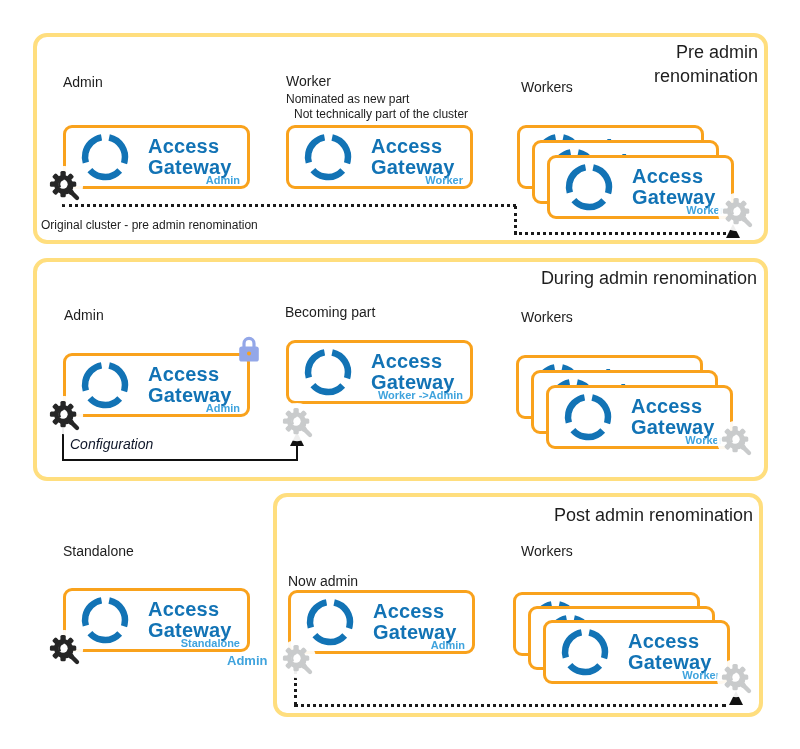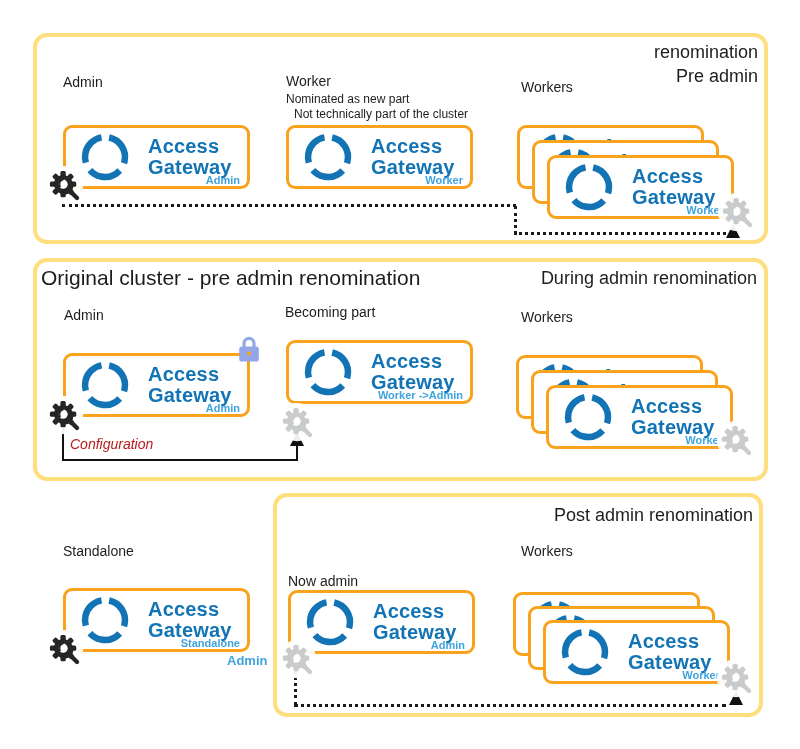--- a/index.html
+++ b/index.html
@@ -2,22 +2,22 @@
 <html><head>
 <meta charset="utf-8">
 <style>
   html,body{margin:0;padding:0;background:#fff;}
   #canvas{position:relative;width:800px;height:749px;background:#fff;
           font-family:"Liberation Sans",sans-serif;color:#1d1d1d;overflow:hidden;}
   .phase{position:absolute;border:4px solid #FFDE7E;border-radius:14px;background:transparent;box-sizing:border-box;}
   .title{position:absolute;font-size:18px;color:#1d1d1d;text-align:right;line-height:1.35;}
   .lbl{position:absolute;font-size:14px;color:#1d1d1d;white-space:nowrap;}
   .note{position:absolute;font-size:12px;color:#1d1d1d;white-space:nowrap;}
-  .caption{position:absolute;font-size:21px;color:#1d1d1d;white-space:nowrap;margin-top:48px;}
-  .config{position:absolute;font-size:14px;font-style:italic;color:#b91c1c;}
+  .caption{position:absolute;font-size:12px;color:#1d1d1d;white-space:nowrap;}
+  .config{position:absolute;font-size:14px;font-style:italic;color:#0f172a;}
   .stray{position:absolute;font-size:13px;font-weight:600;color:#3FA3DD;}
   .ag-node{position:absolute;width:187px;height:64px;border:3.5px solid #F9A21C;border-radius:9px;
            background:#fff;display:flex;align-items:center;box-sizing:border-box;}
   .ag-logo{margin-left:13px;flex:0 0 auto;}
   .ag-text{font-weight:bold;font-size:20px;line-height:21px;color:#1273B5;margin-left:17px;letter-spacing:.2px;}
   .ag-sub{position:absolute;right:7px;bottom:0;font-size:11px;font-weight:600;color:#3FA3DD;white-space:nowrap;}
   .gear{position:absolute;width:42px;height:42px;}
   .lock{position:absolute;width:26px;height:30px;}
   .dotted-h{position:absolute;border-top:3px dotted #1a1a1a;}
   .dotted-v{position:absolute;border-left:3px dotted #1a1a1a;}
@@ -349,22 +349,22 @@
 
   <div class="lock" style="left:236px;top:334px">
     <svg viewBox="0 0 26 30" width="26" height="30">
       <path d="M8 14 v-4.6 a5 5 0 0 1 10 0 V14" fill="none" stroke="#93A7E8" stroke-width="3.2"></path>
       <rect x="3.2" y="12.5" width="19.6" height="15" rx="2.6" fill="#93A7E8"></rect>
       <circle cx="13" cy="19.5" r="2" fill="#F9A21C"></circle>
     </svg>
   </div>
 
   <div class="title" style="left:600px;top:40px;width:158px">
+    <div>Pre admin</div>
     <div>renomination</div>
-    <div>Pre admin</div>
   </div>
   <div class="title" style="left:500px;top:503px;width:253px">Post admin renomination</div>
   <div class="title" style="left:500px;top:266px;width:257px">During admin renomination</div>
 
   <div class="lbl" style="left:63px;top:74px">Admin</div>
   <div class="lbl" style="left:286px;top:73px">Worker</div>
   <div class="note" style="left:286px;top:92px">Nominated as new part</div>
   <div class="note" style="left:294px;top:107px">Not technically part of the cluster</div>
   <div class="lbl" style="left:521px;top:79px">Workers</div>
   <div class="caption" style="left:41px;top:218px">Original  cluster - pre admin renomination</div>

